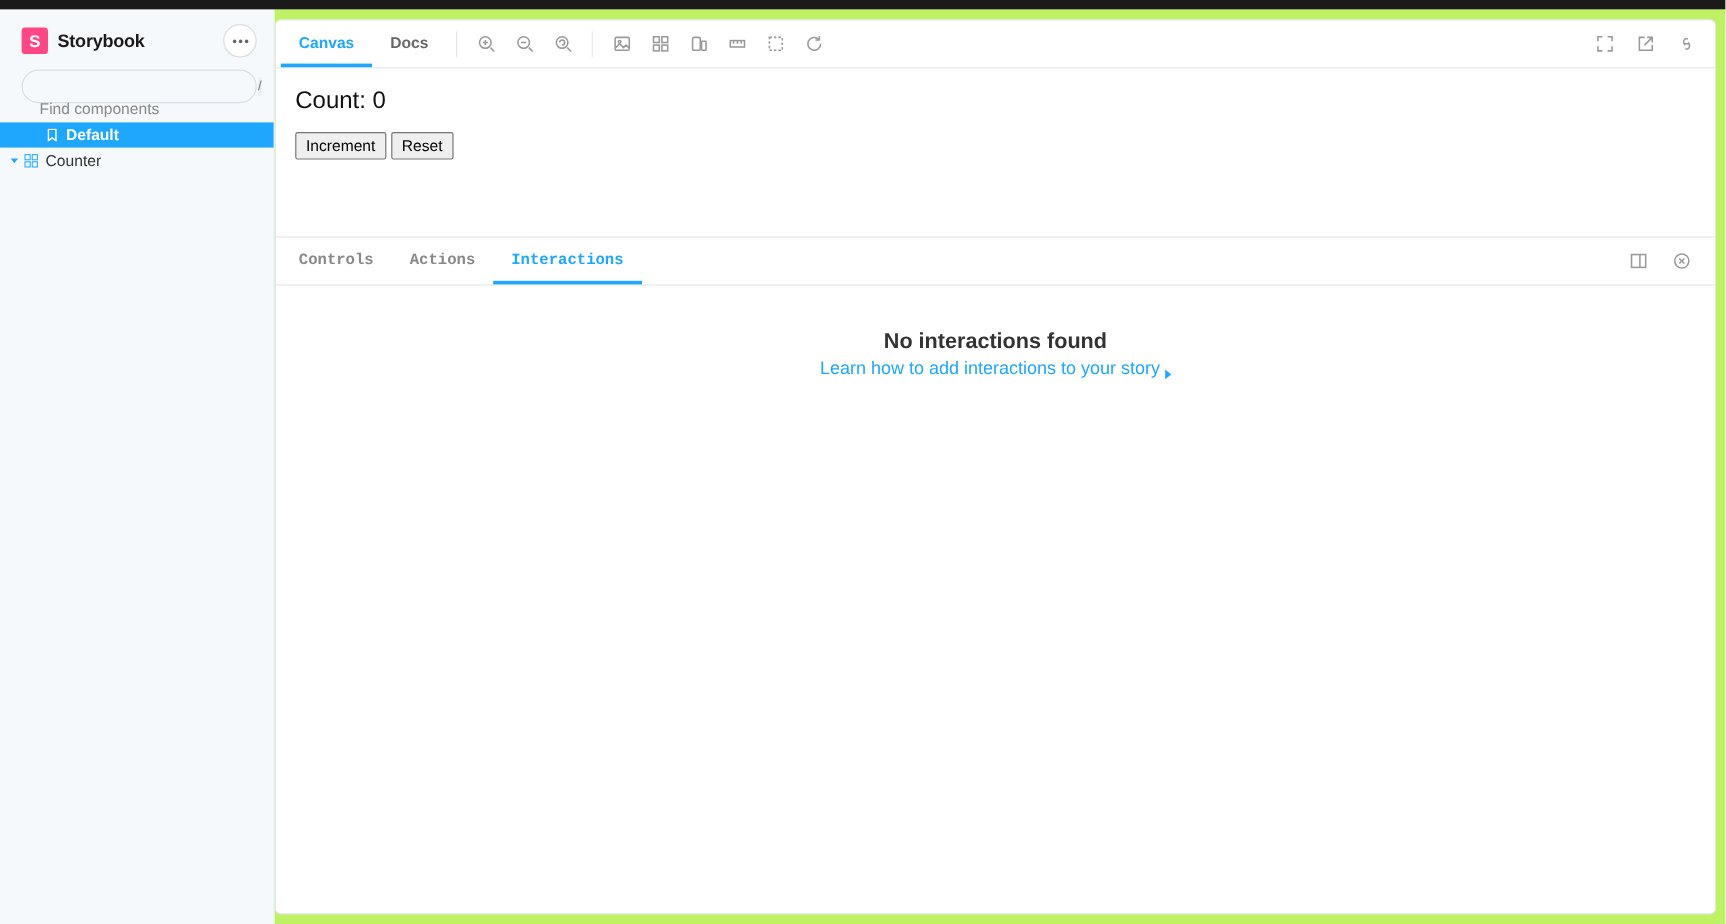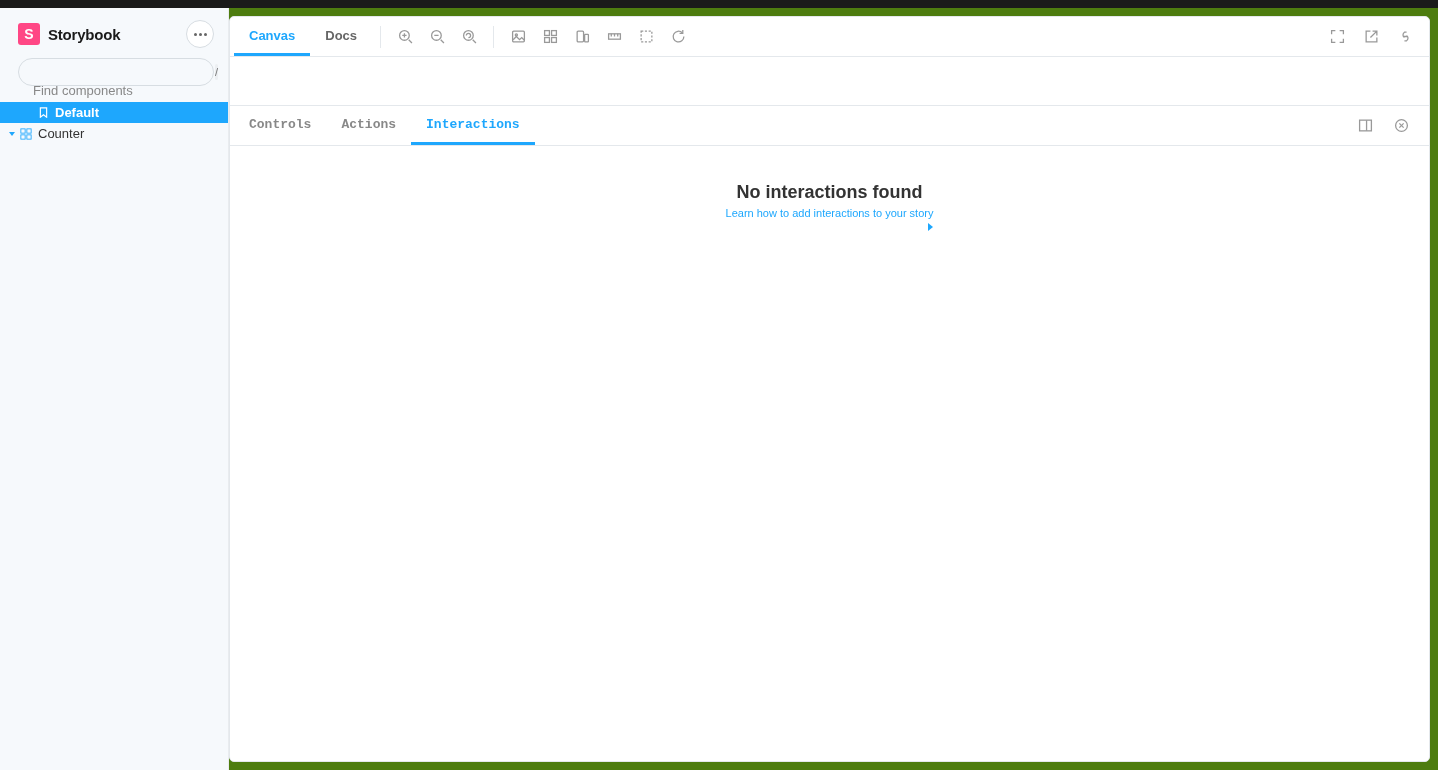--- a/index.html
+++ b/index.html
@@ -151,21 +151,21 @@
       stroke-width: 1.5;
     }
 
     
     .content {
       flex: 1;
       display: flex;
       flex-direction: column;
       padding: 8px 8px 8px 0;
       min-width: 0;
-      background: #4d7c0f;
+      background: #bef264;
     }
     .panel {
       flex: 1;
       background: #fff;
       border: 1px solid #e4e8ec;
       border-radius: 5px;
       display: flex;
       flex-direction: column;
       min-height: 0;
       overflow: hidden;
@@ -299,26 +299,25 @@
       padding-top: 36px;
     }
     .empty-title {
       font-weight: 700;
       font-size: 18px;
       color: #333;
       margin-bottom: 4px;
     }
     .empty-link {
       color: #1ea7fd;
-      font-size: 11px;
+      font-size: 15px;
       display: flex;
       align-items: flex-end;
       gap: 4px;
       cursor: pointer;
-      flex-direction: column;
     }
     .chev-right {
       width: 0; height: 0;
       border-top: 4px solid transparent;
       border-bottom: 4px solid transparent;
       border-left: 5px solid #1ea7fd;
     }
   </style>
 </head>
 <body>
@@ -459,20 +458,27 @@
                 </svg>
               </div>
             <div class="ticon">
                 <svg viewBox="0 0 14 14" fill="none" stroke="currentColor" stroke-width="1.2">
                   <path d="M6 8 A3 3 0 0 1 6 3 L8 3 M8 6 A3 3 0 0 1 8 11 L6 11 M5 7 L9 7"></path>
                 </svg>
               </div>
           </div>
         </div>
 
+        <div class="preview">
+          <div class="count-display">Count: 0</div>
+          <div class="preview-buttons">
+            <button>Increment</button>
+            <button>Reset</button>
+          </div>
+        </div>
 
         <div class="addon-panel">
           <div class="addon-tabs">
             <div class="addon-tabs-left">
               <div class="addon-tab">Controls</div>
               <div class="addon-tab">Actions</div>
               <div class="addon-tab active">Interactions</div>
             </div>
             <div class="addon-tabs-right">
               <div class="ticon">

